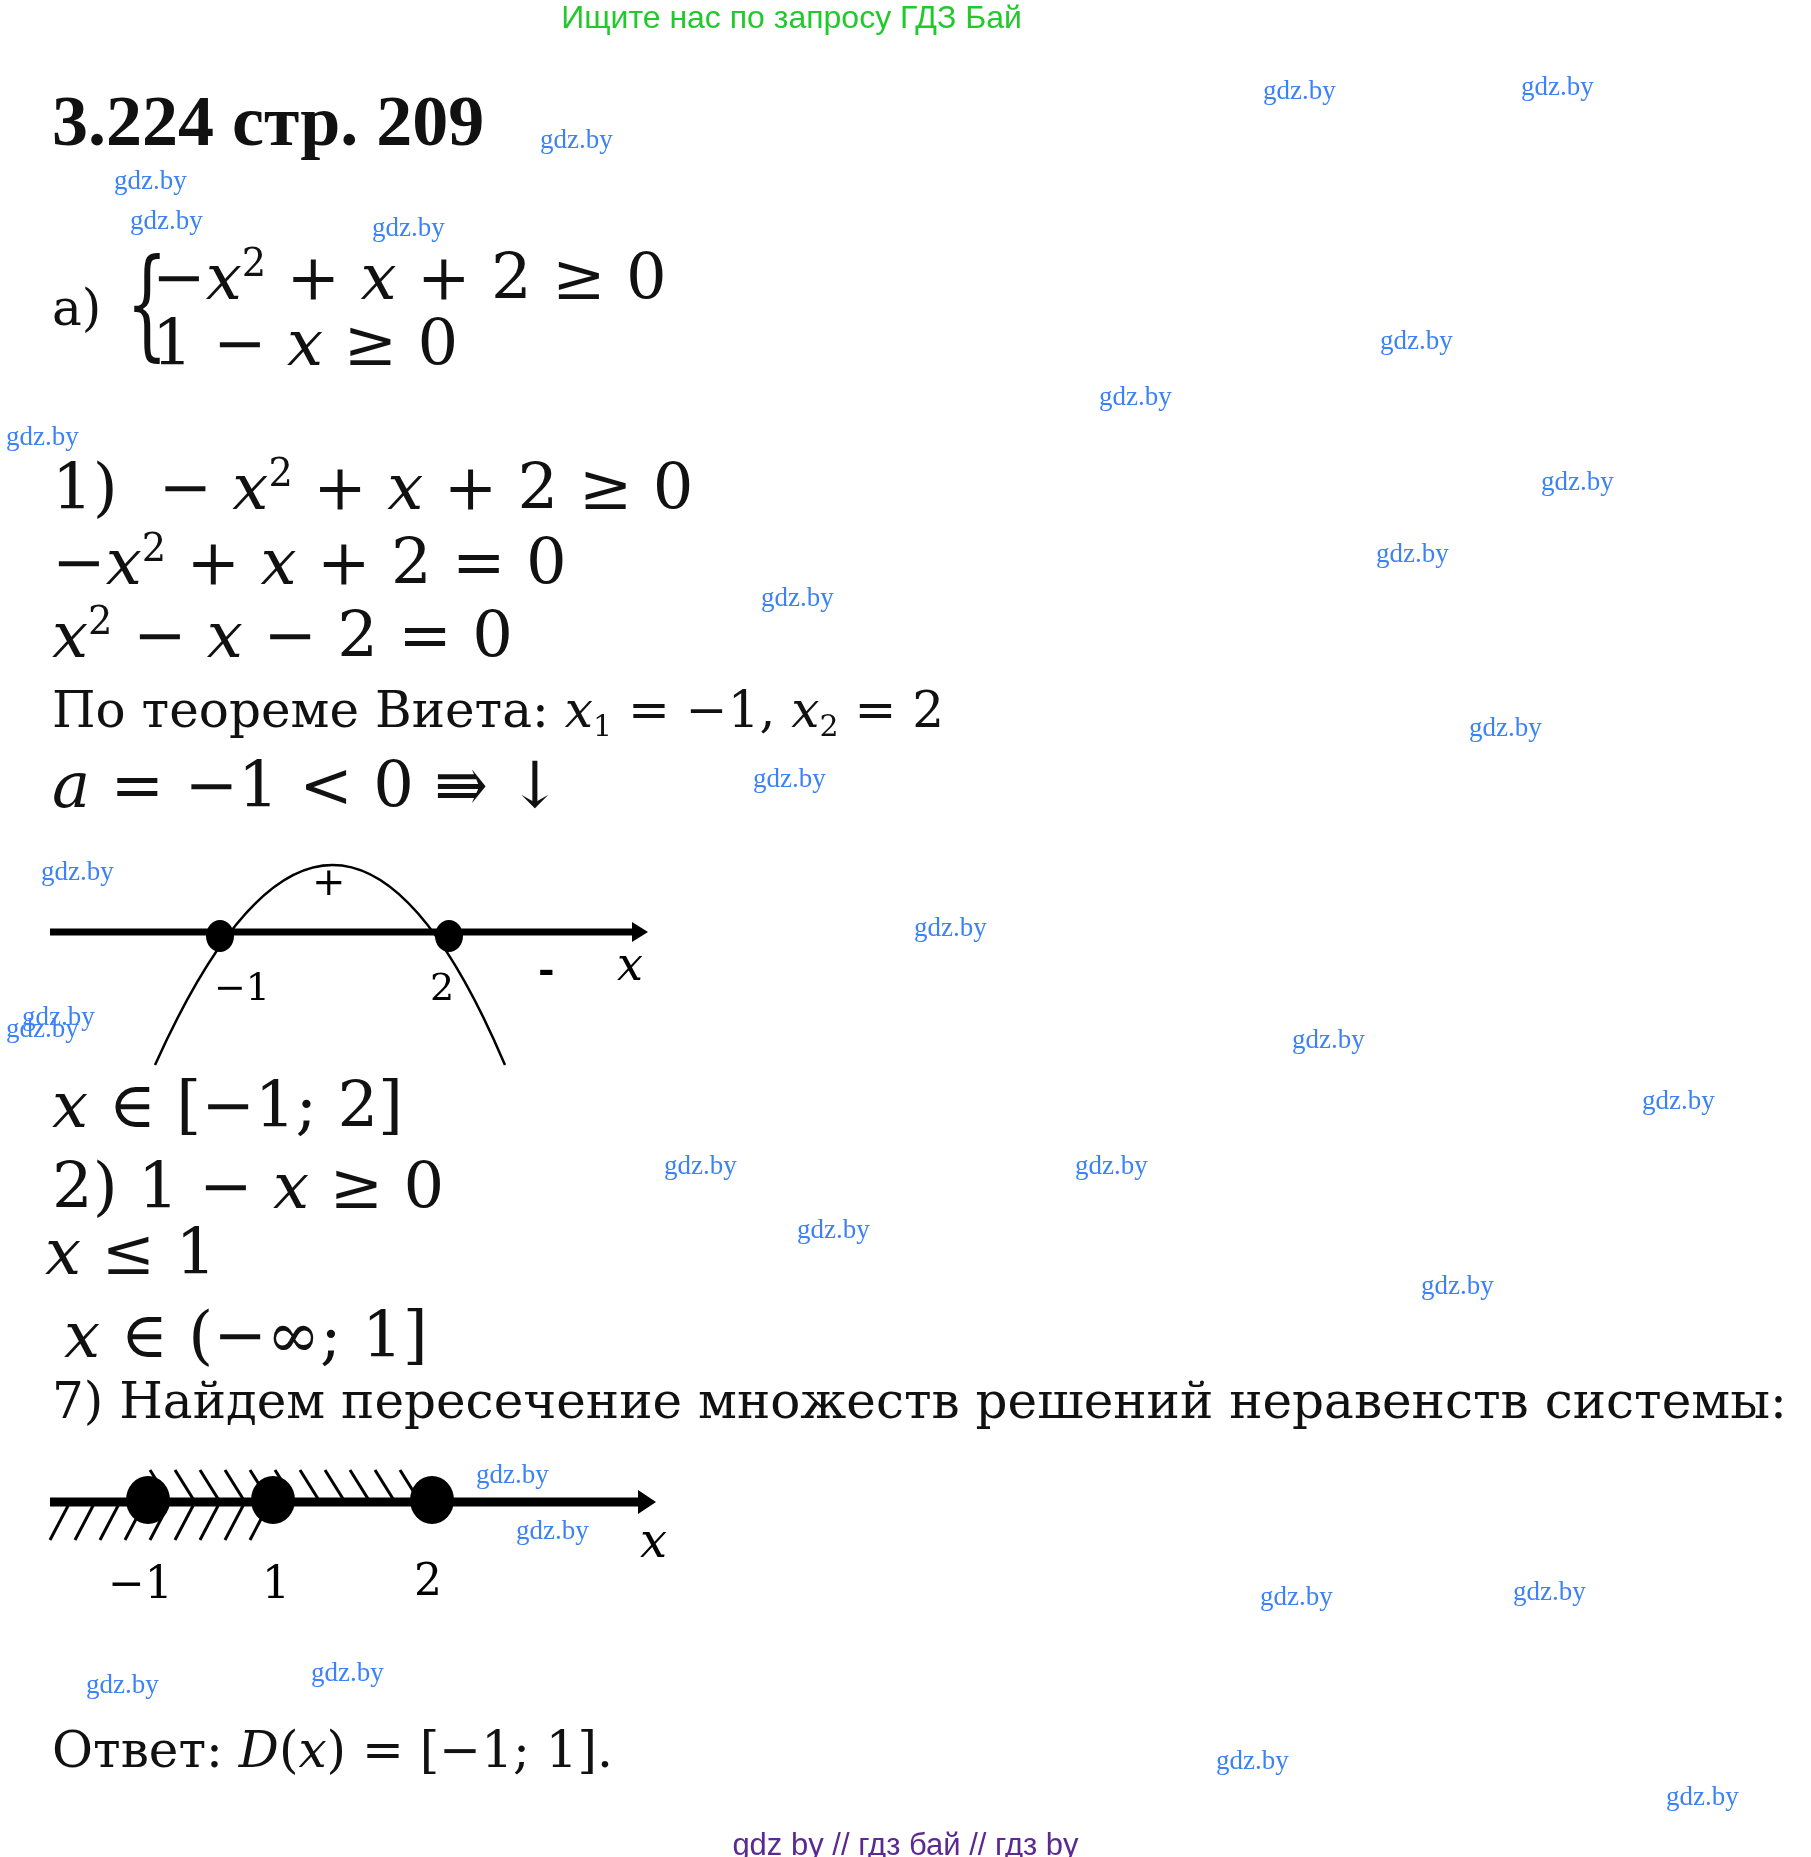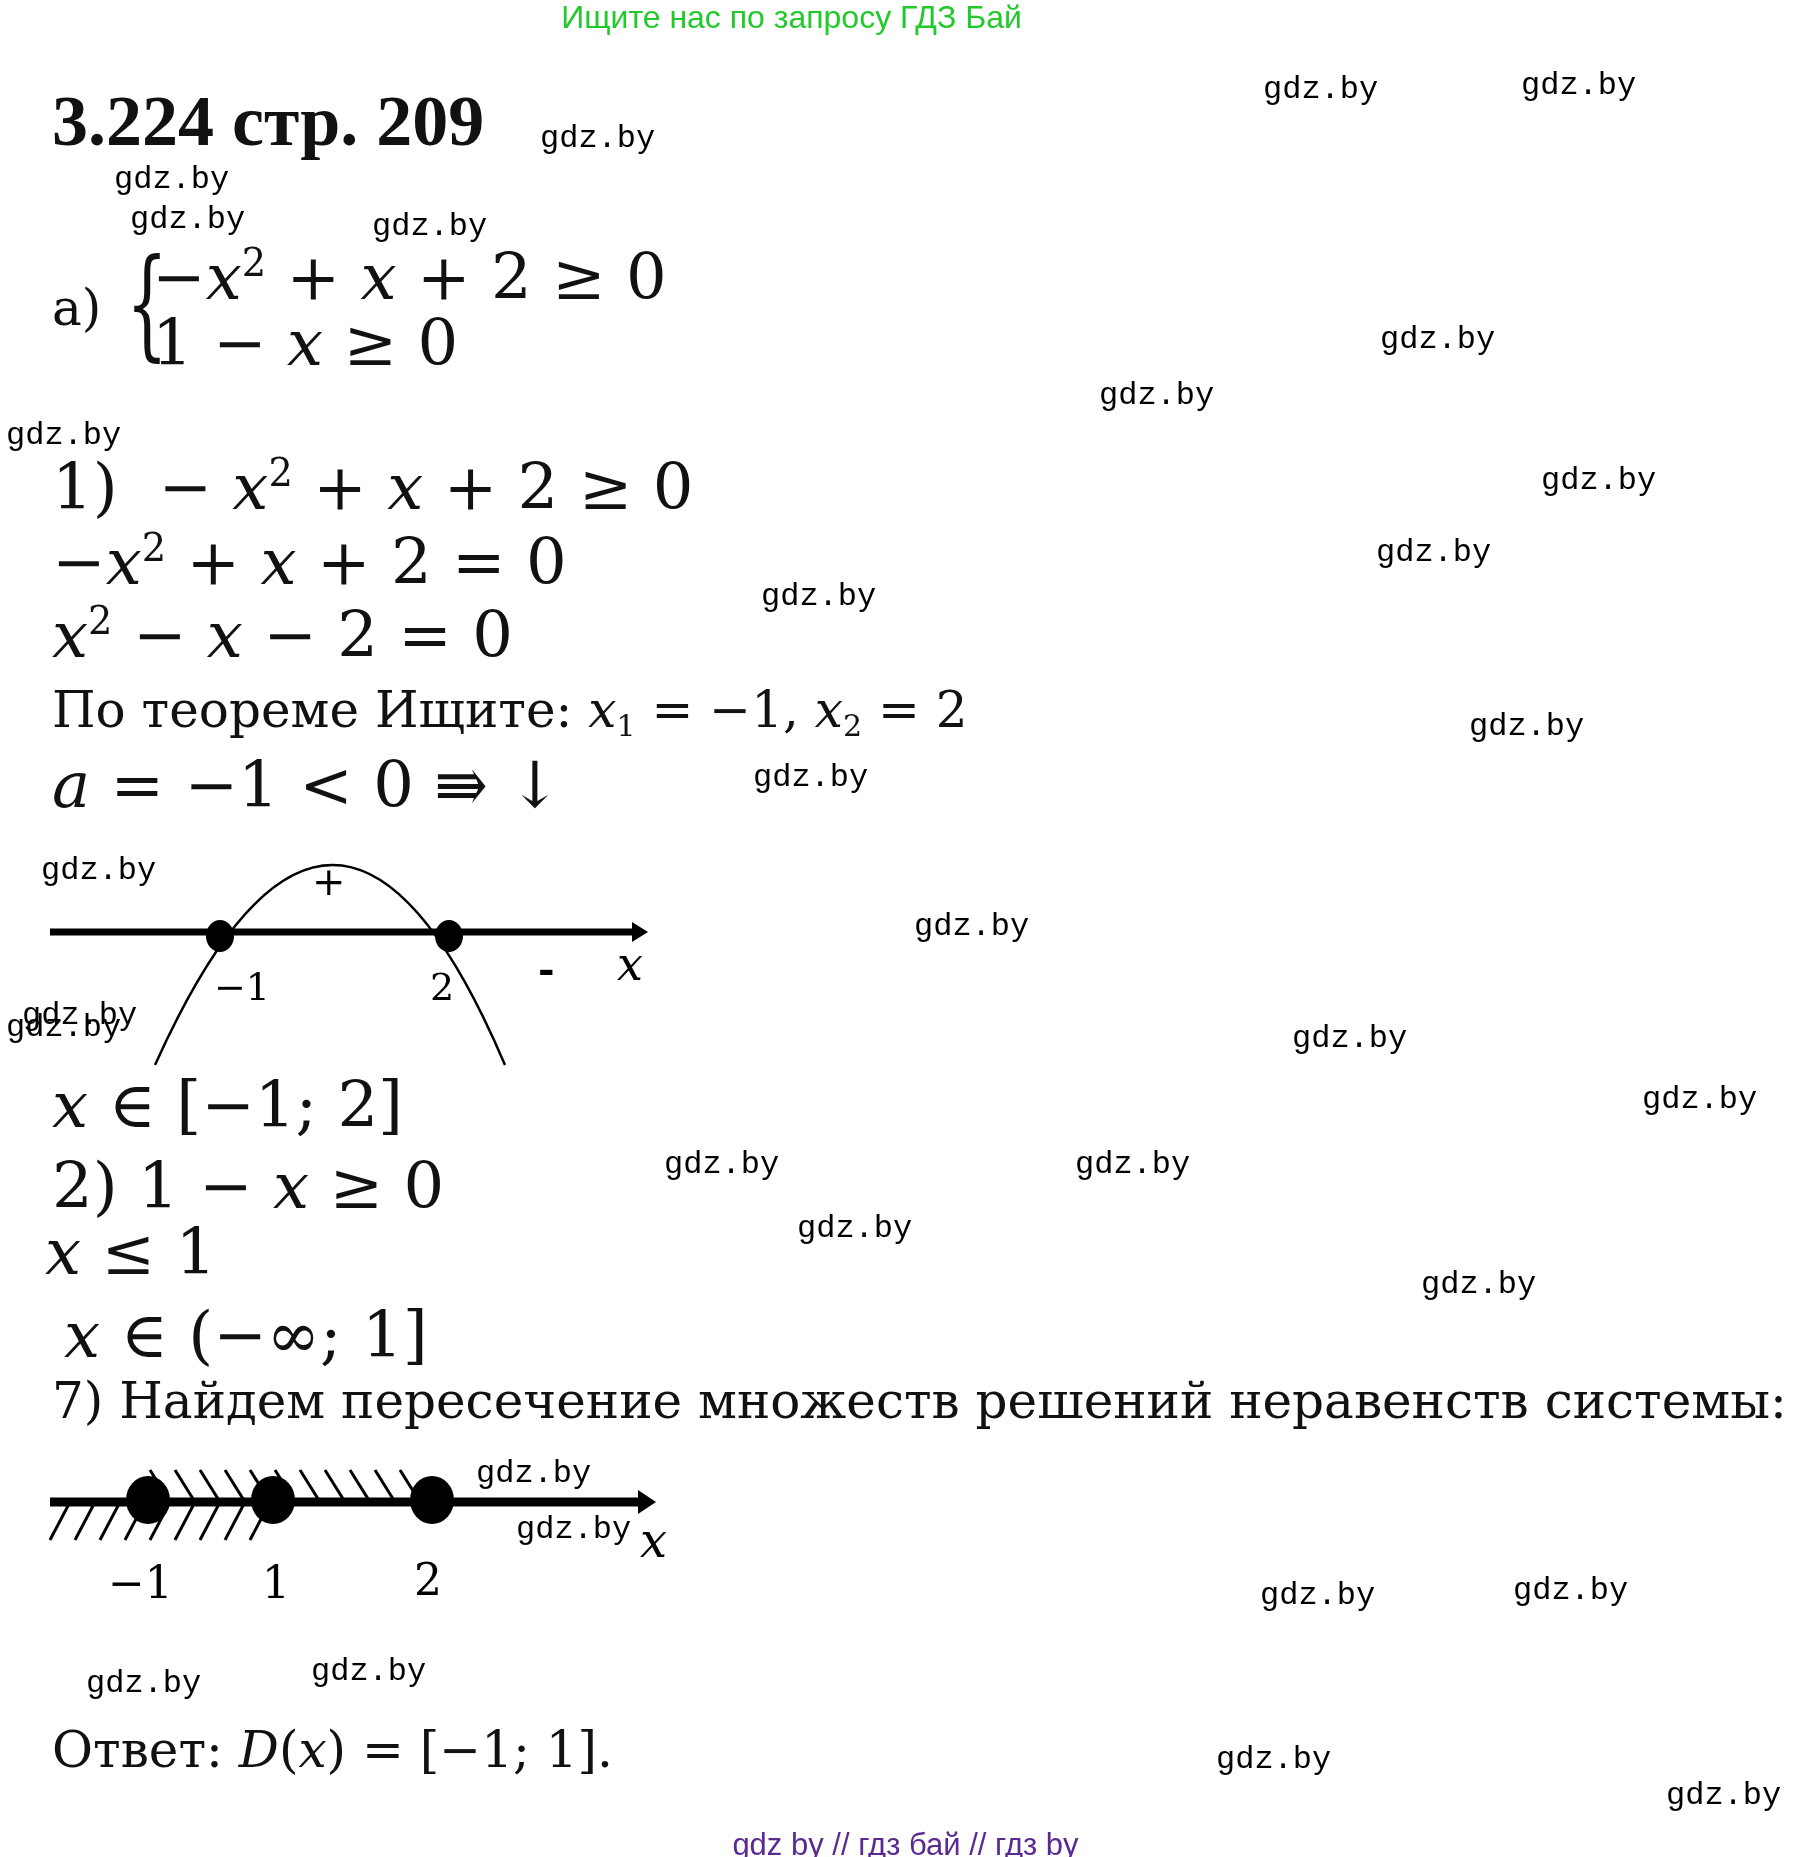--- a/index.html
+++ b/index.html
@@ -1,20 +1,20 @@
 <!DOCTYPE html>
 <html><head>
 <meta charset="utf-8">
 <style>
   html, body { margin:0; padding:0; background:#ffffff; }
   body { width:1811px; height:1857px; position:relative; overflow:hidden; font-family:"Liberation Serif", serif; color:#111; }
   .abs { position:absolute; white-space:nowrap; }
   .banner { left:0; width:1583px; top:0; text-align:center; font-family:"Liberation Sans", sans-serif; font-size:32px; color:#22c92c; line-height:34px; }
   .title { left:52px; top:88px; font-family:"Liberation Serif", serif; font-weight:bold; font-size:72px; line-height:66px; }
-  .wm { font-family:Liberation Mono, monospace; font-size:32px; color:#000000; line-height:32px; }
+  .wm { font-family:Liberation Serif, serif; font-size:27px; color:#3b82f6; line-height:32px; }
   .math { font-family:"DejaVu Serif", serif; font-size:64px; line-height:60px; }
   .ru { font-family:"DejaVu Serif", serif; font-size:50px; line-height:60px; }
   .it { font-style:italic; }
   sup { font-size:60%; vertical-align:0.6em; line-height:0; }
   sub { font-size:60%; vertical-align:-0.3em; line-height:0; }
   .brace { font-family:"DejaVu Serif", serif; font-size:120px; line-height:120px; transform:scaleX(0.55); transform-origin:left top; }
   .footer { left:0; width:1811px; top:1828px; text-align:center; font-family:"Liberation Sans", sans-serif; font-size:31px; color:#5b2a91; line-height:34px; }
   svg text { font-family:"DejaVu Serif", serif; }
 </style>
 </head>
@@ -25,21 +25,21 @@
 <div class="abs title">3.224 стр. 209</div>
 
 <div class="abs ru" style="left:52px; top:278px;">а)</div>
 <div class="abs brace" style="left:126px; top:243px;">{</div>
 <div class="abs math" style="left:152px; top:247px;">−<span class="it">x</span><sup>2</sup> + <span class="it">x</span> + 2 ≥ 0</div>
 <div class="abs math" style="left:152px; top:313px;">1 − <span class="it">x</span> ≥ 0</div>
 
 <div class="abs math" style="left:52px; top:457px;">1)&nbsp; − <span class="it">x</span><sup>2</sup> + <span class="it">x</span> + 2 ≥ 0</div>
 <div class="abs math" style="left:52px; top:532px;">−<span class="it">x</span><sup>2</sup> + <span class="it">x</span> + 2 = 0</div>
 <div class="abs math" style="left:52px; top:605px;"><span class="it">x</span><sup>2</sup> − <span class="it">x</span> − 2 = 0</div>
-<div class="abs ru" style="left:52px; top:680px;"><span>По теореме Ищите:</span> <span class="it">x</span><sub>1</sub> = −1, <span class="it">x</span><sub>2</sub> = 2</div>
+<div class="abs ru" style="left:52px; top:680px;"><span>По теореме Виета:</span> <span class="it">x</span><sub>1</sub> = −1, <span class="it">x</span><sub>2</sub> = 2</div>
 <div class="abs math" style="left:52px; top:755px;"><span class="it">a</span> = −1 &lt; 0 ⇛ ↓</div>
 
 <svg class="abs" style="left:0; top:830px;" width="700" height="240">
   <line x1="50" y1="102" x2="632" y2="102" stroke="#000" stroke-width="7"></line>
   <polygon points="632,92 648,102 632,112" fill="#000"></polygon>
   <path d="M155,235 Q335,-165 505,235" fill="none" stroke="#000" stroke-width="2.5"></path>
   <ellipse cx="220" cy="106" rx="14" ry="16" fill="#000"></ellipse>
   <ellipse cx="449" cy="106" rx="14" ry="16" fill="#000"></ellipse>
   <text x="312" y="65" font-size="40">+</text>
   <text x="538" y="153" font-size="40" font-weight="bold">-</text>

